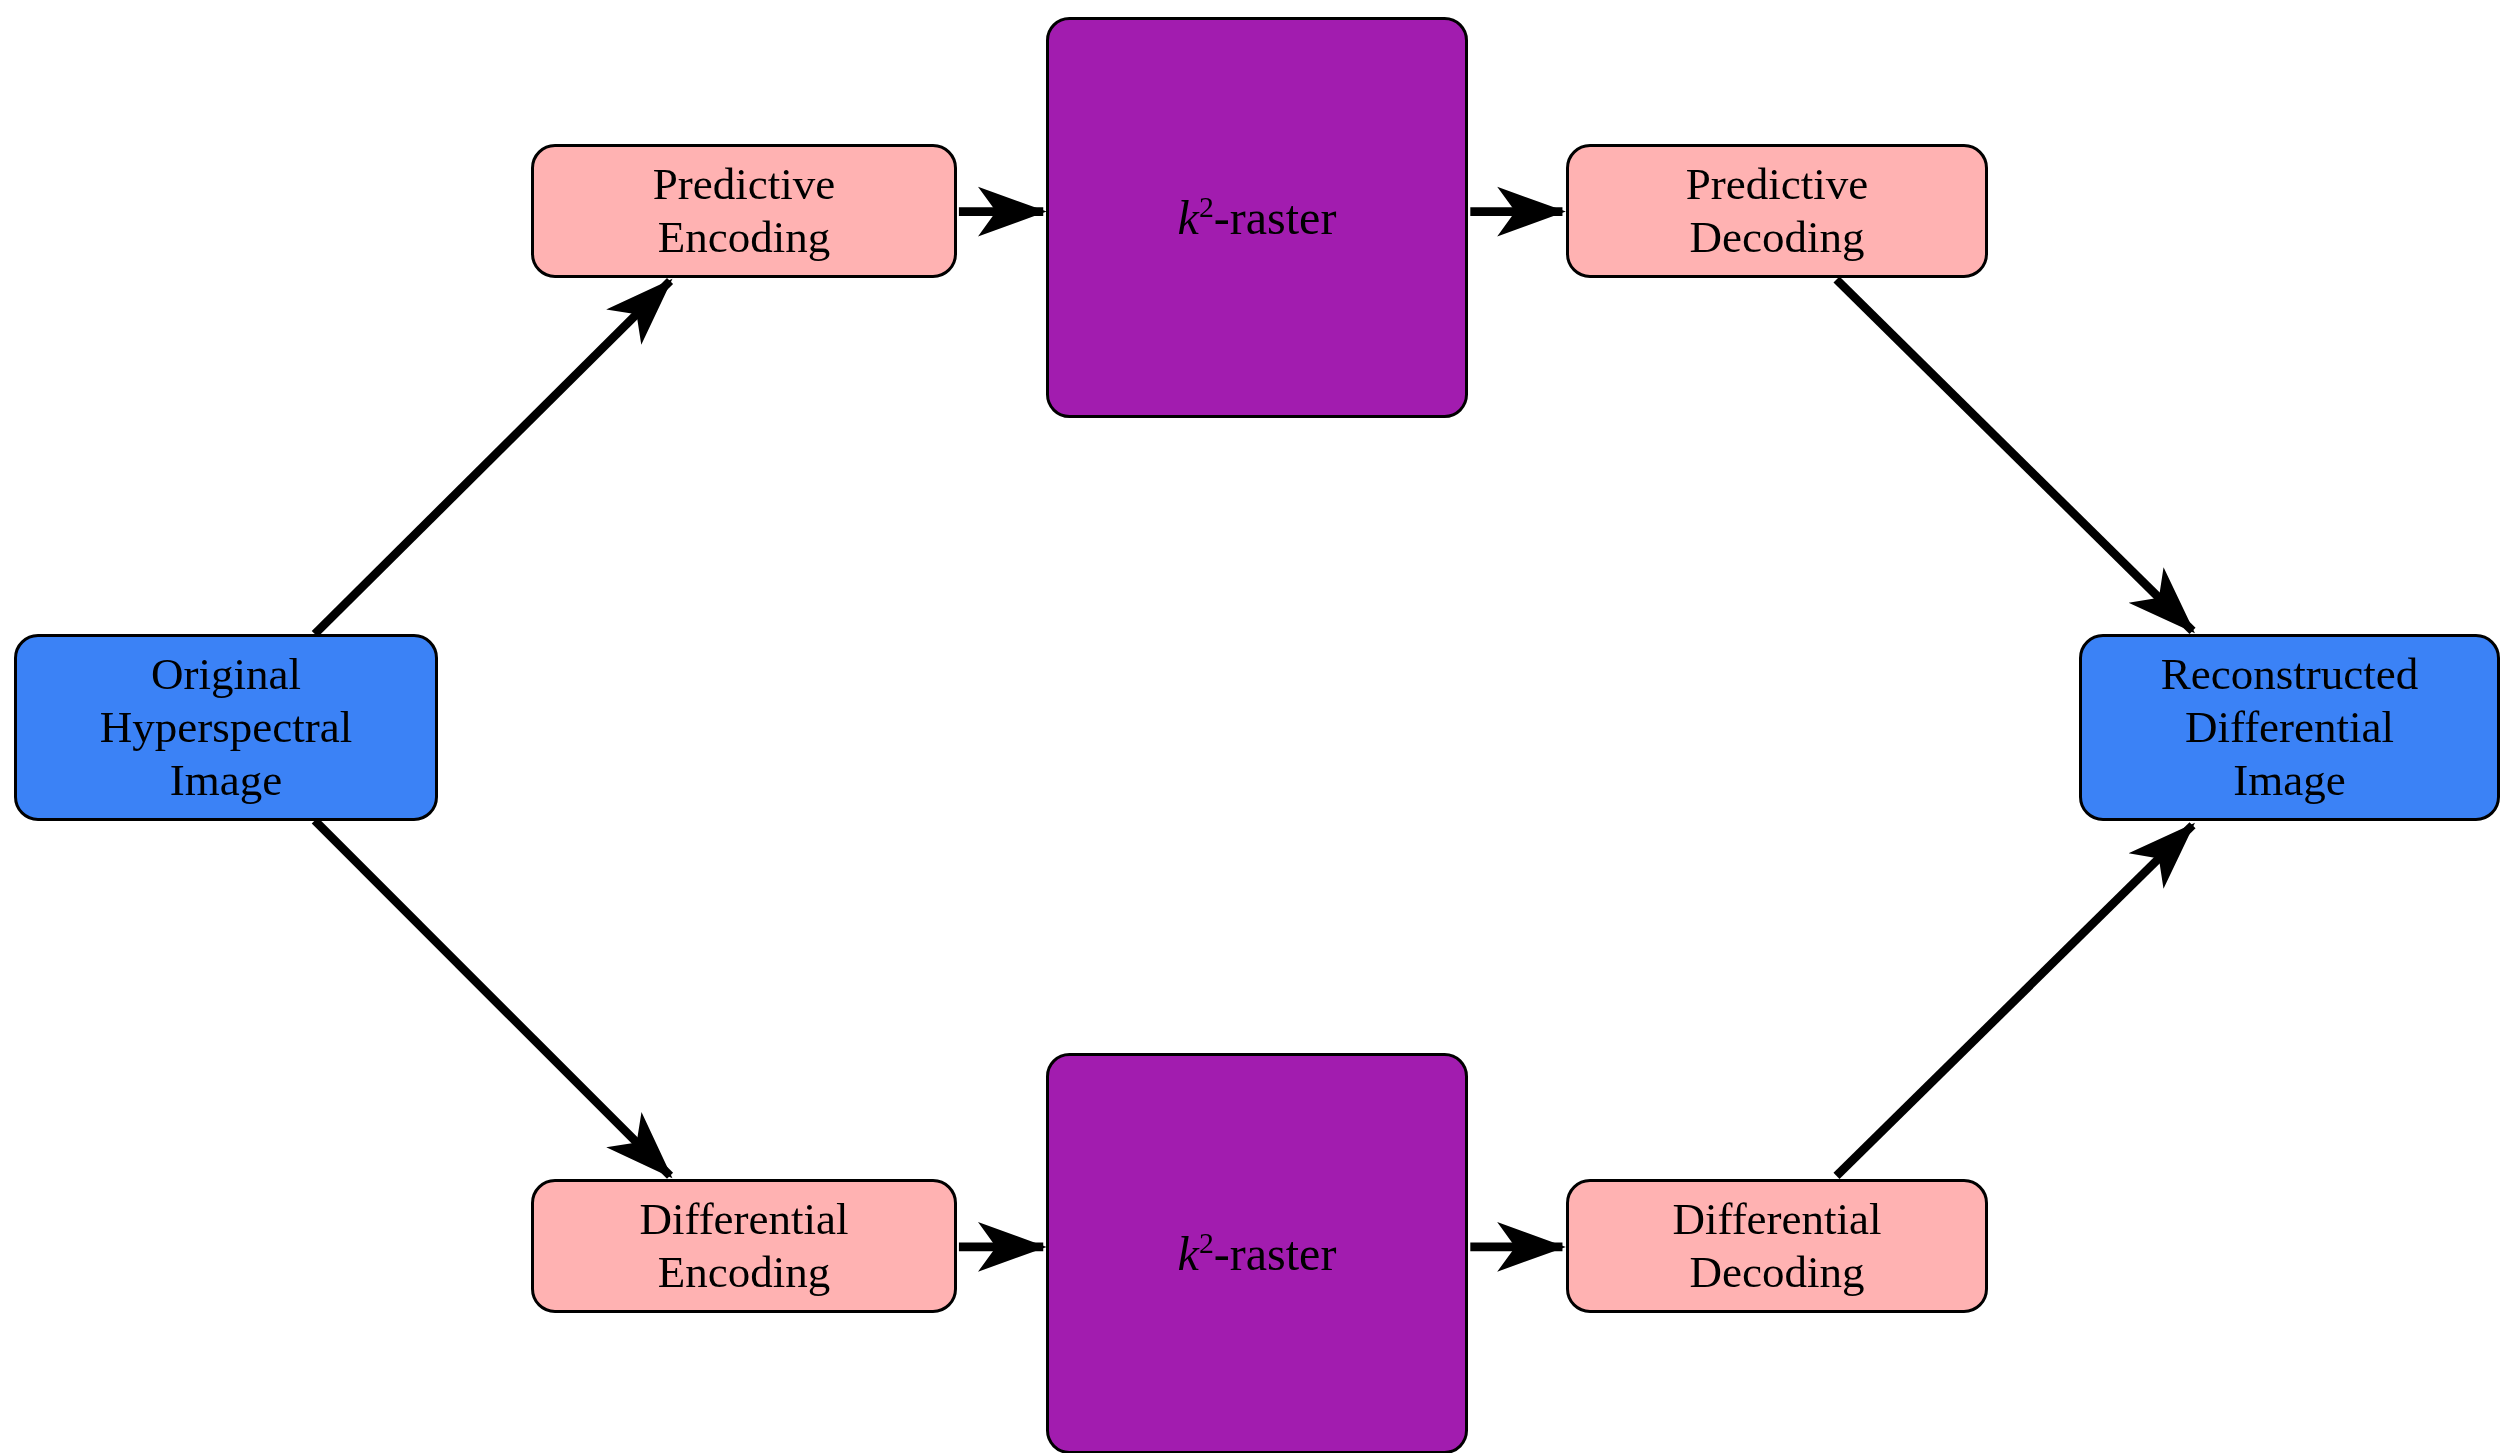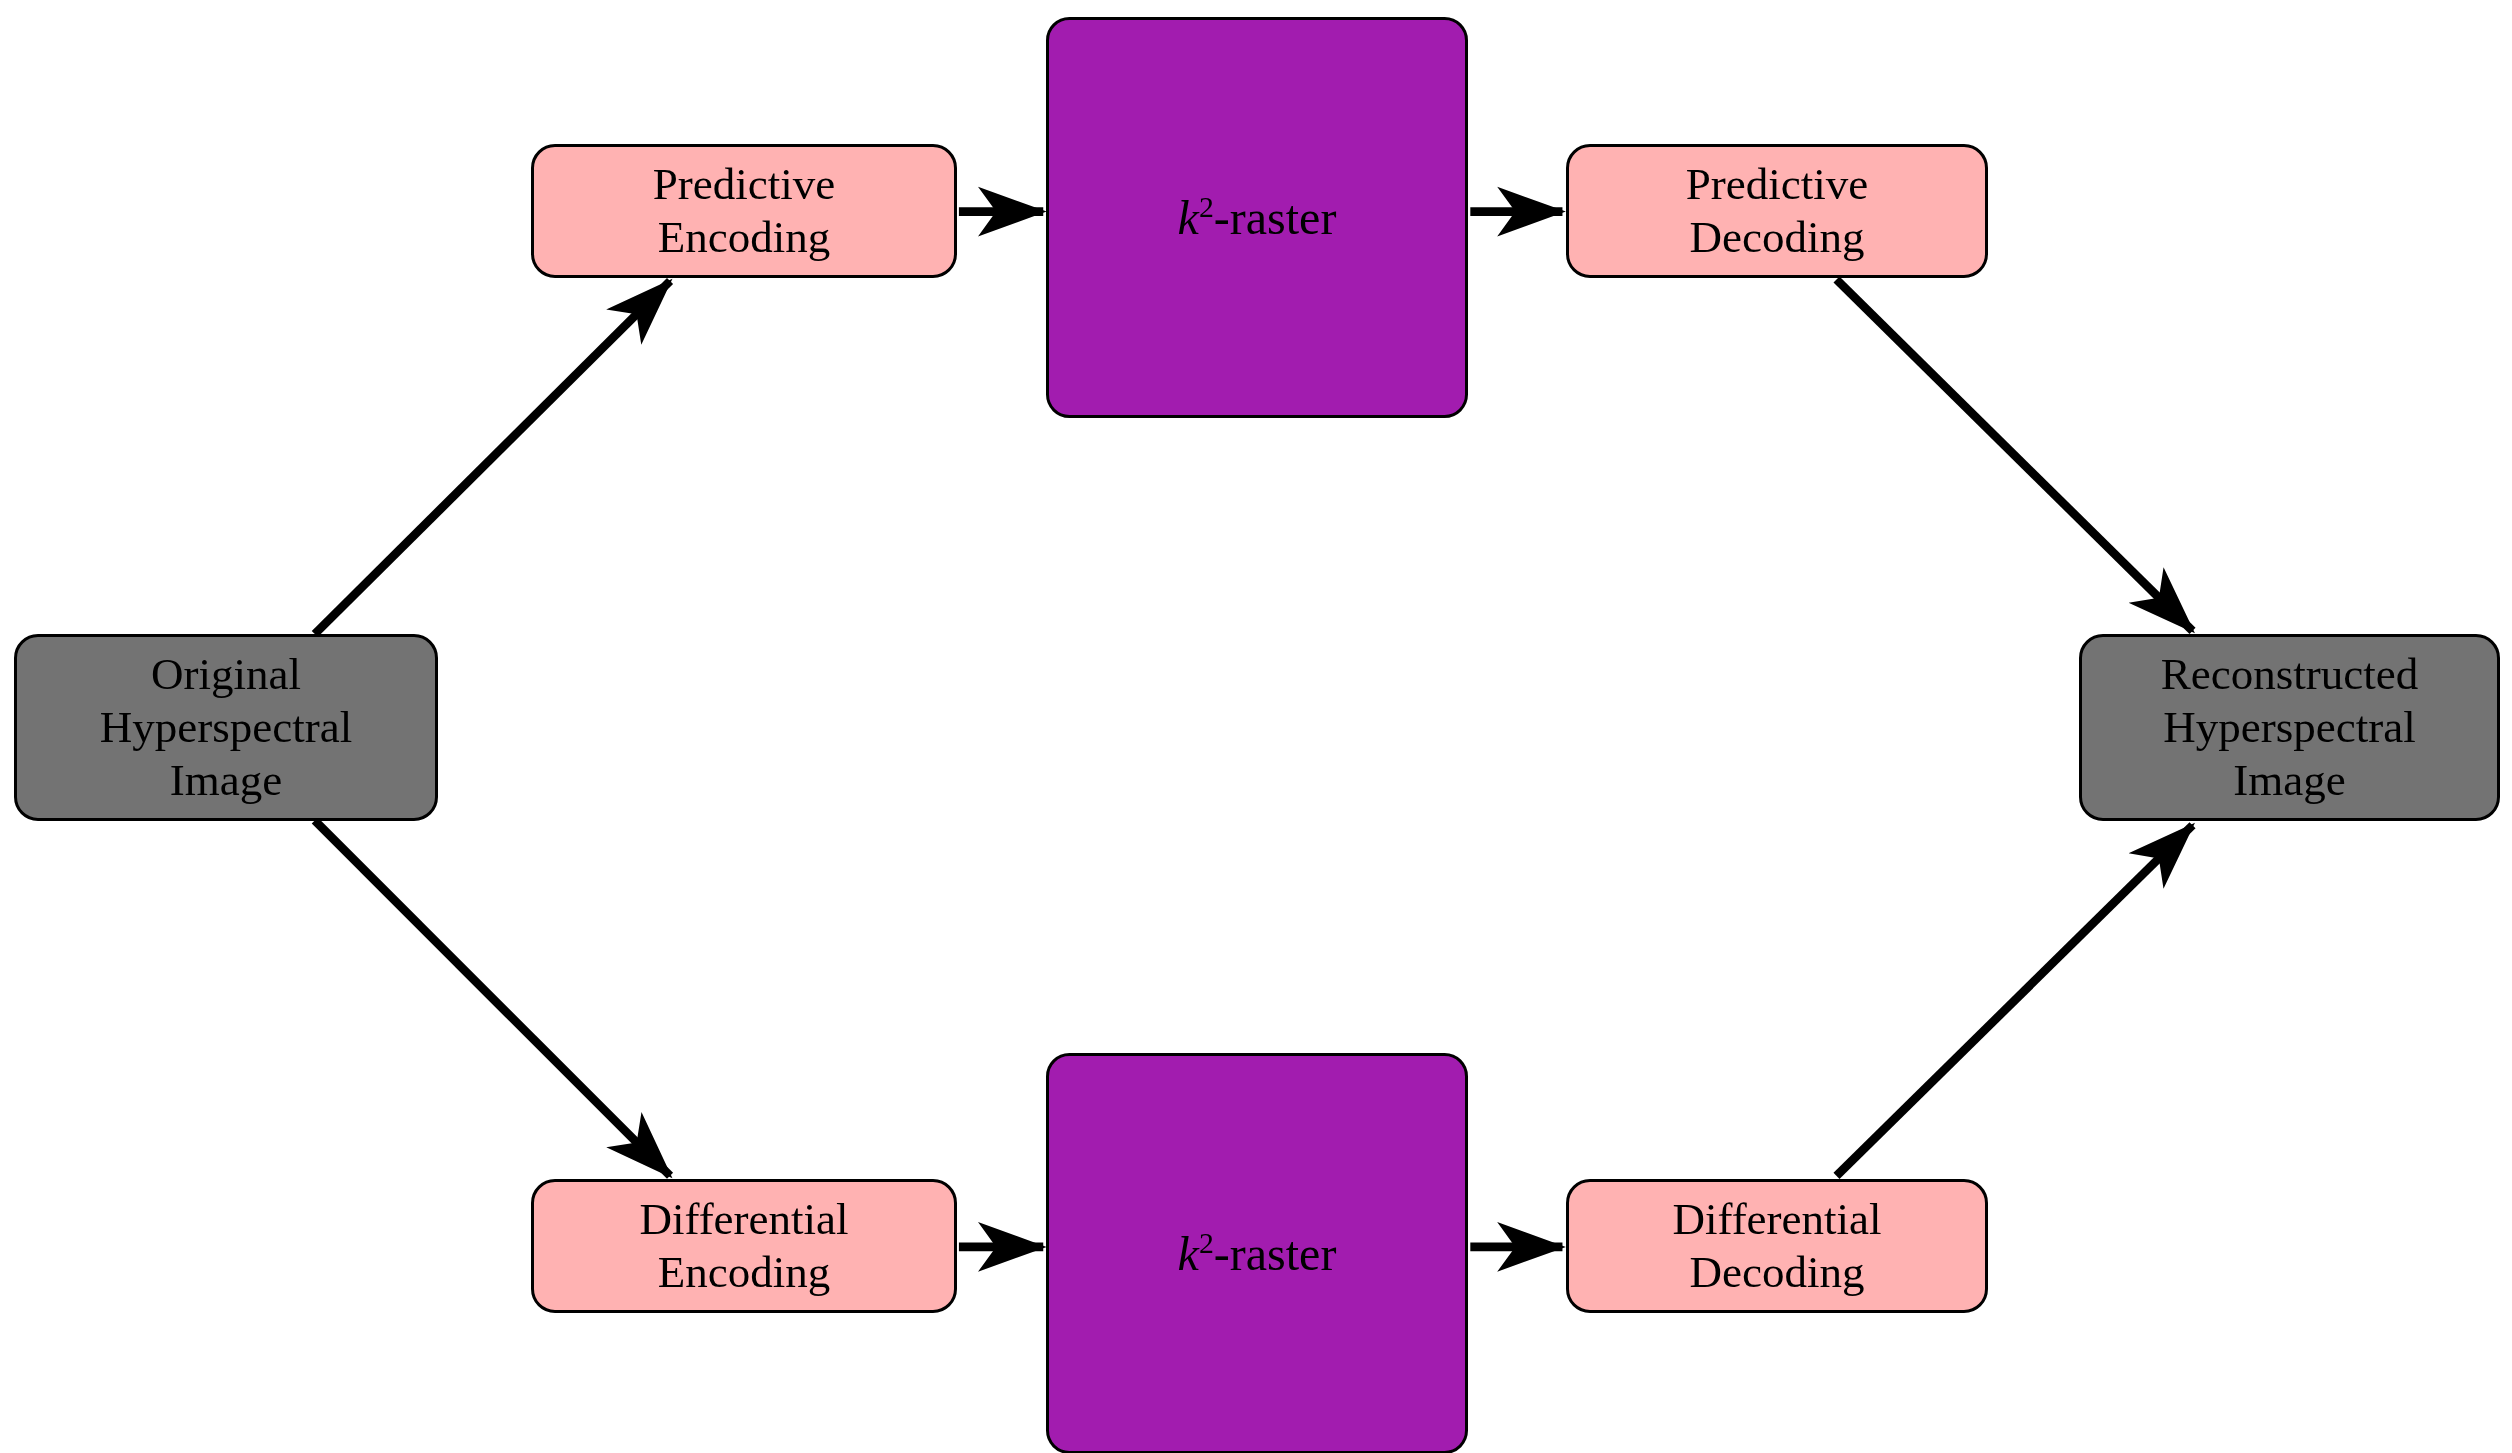--- a/index.html
+++ b/index.html
@@ -39,21 +39,21 @@
     font-family: "Liberation Serif", "DejaVu Serif", serif;
     z-index: 2;
   }
   .node .node-label {
     display: block;
     width: 100%;
     line-height: 1.18;
     white-space: pre-line;
   }
   .node-io {
-    background: #737373;
+    background: #3b82f6;
     font-size: 45px;
   }
   .node-proc {
     background: #ffb2b2;
     font-size: 45px;
   }
   .node-store {
     background: #a21caf;
     font-size: 47px;
   }
@@ -125,21 +125,21 @@
     <span class="k2-label"><span class="k2-var">k</span><span class="k2-sup">2</span><span>-raster</span></span>
   </div>
 
   <div class="node node-proc" id="node-predictive-decoding">
     <span class="node-label">Predictive
 Decoding</span>
   </div>
 
   <div class="node node-io" id="node-reconstructed">
     <span class="node-label">Reconstructed
-Hyperspectral
+Differential
 Image</span>
   </div>
 
   <div class="node node-proc" id="node-differential-encoding">
     <span class="node-label">Differential
 Encoding</span>
   </div>
 
   <div class="node node-store" id="node-k2raster-bottom">
     <span class="k2-label"><span class="k2-var">k</span><span class="k2-sup">2</span><span>-raster</span></span>

